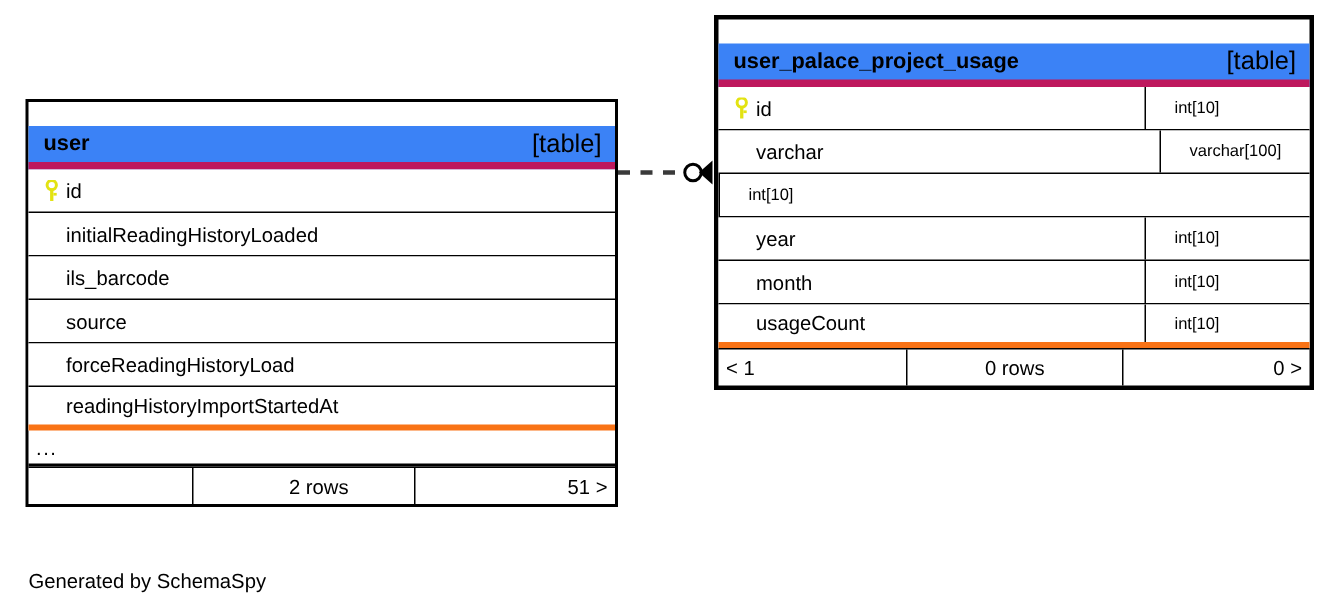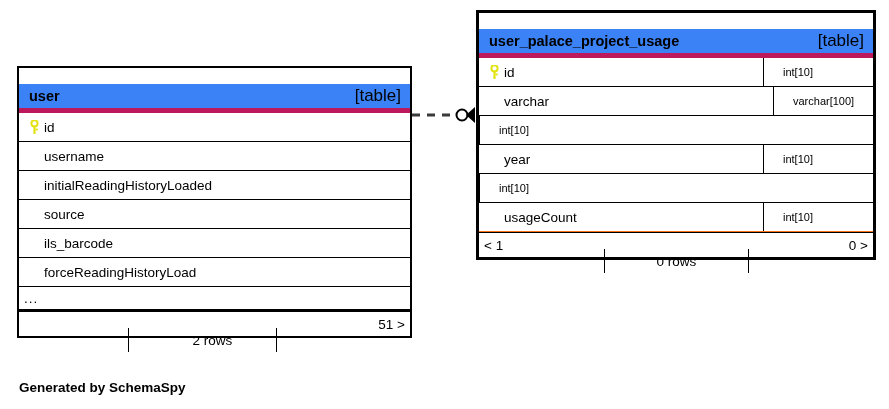--- a/index.html
+++ b/index.html
@@ -60,21 +60,21 @@
   }
   .tbl-row {
     display: flex;
     align-items: center;
     height: 29px;
     box-sizing: border-box;
     border-bottom: 1px solid #000000;
     background: #ffffff;
   }
   .tbl-row.last-field {
-    border-bottom: 1px solid #f97316;
+    border-bottom: 4px solid #f97316;
     gap: 16px;
   }
   .col-name {
     display: flex;
     align-items: center;
     flex: 1 1 auto;
     min-width: 0;
     height: 100%;
     padding-left: 5px;
     box-sizing: border-box;
@@ -133,21 +133,20 @@
     white-space: nowrap;
   }
   .foot-left {
     justify-content: flex-start;
     padding-left: 5px;
   }
   .foot-mid {
     justify-content: center;
     border-left: 1px solid #000000;
     border-right: 1px solid #000000;
-    margin-top: 16px;
   }
   .foot-right {
     justify-content: flex-end;
     padding-right: 5px;
     flex: 1 1 auto;
   }
 
   
   .connector {
     position: absolute;
@@ -182,55 +181,55 @@
             <svg width="9" height="15" viewBox="0 0 9 15" aria-hidden="true">
               <circle cx="4.5" cy="3.4" r="3.1" fill="none" stroke="#e3e312" stroke-width="2"></circle>
               <rect x="3.4" y="5.6" width="2.2" height="8.4" fill="#e3e312"></rect>
               <rect x="5.6" y="8.6" width="2.2" height="1.8" fill="#e3e312"></rect>
             </svg>
           </span>
           <span class="field-label">id</span>
         </div>
       </div>
 
-      <div class="tbl-row">
-        <div class="col-name">
-          <span class="key-slot spacer"></span>
-          <span class="field-label">username</span>
-        </div>
-      </div>
 
       <div class="tbl-row">
         <div class="col-name">
           <span class="key-slot spacer"></span>
           <span class="field-label">initialReadingHistoryLoaded</span>
         </div>
       </div>
 
       <div class="tbl-row">
         <div class="col-name">
           <span class="key-slot spacer"></span>
+          <span class="field-label">ils_barcode</span>
+        </div>
+      </div>
+
+      <div class="tbl-row">
+        <div class="col-name">
+          <span class="key-slot spacer"></span>
           <span class="field-label">source</span>
         </div>
       </div>
 
       <div class="tbl-row">
         <div class="col-name">
           <span class="key-slot spacer"></span>
-          <span class="field-label">ils_barcode</span>
-        </div>
-      </div>
-
-      <div class="tbl-row">
-        <div class="col-name">
-          <span class="key-slot spacer"></span>
           <span class="field-label">forceReadingHistoryLoad</span>
         </div>
       </div>
 
+      <div class="tbl-row last-field">
+        <div class="col-name">
+          <span class="key-slot spacer"></span>
+          <span class="field-label">readingHistoryImportStartedAt</span>
+        </div>
+      </div>
 
       <div class="ellipsis-row">...</div>
     </div>
 
     <div class="tbl-footer">
       <div class="foot-cell foot-left" style="width:109px;"></div>
       <div class="foot-cell foot-mid" style="width:149px;padding-left:20px;">2 rows</div>
       <div class="foot-cell foot-right">51 &gt;</div>
     </div>
   </div>
@@ -271,20 +270,24 @@
 
       <div class="tbl-row">
         <div class="col-name">
           <span class="key-slot spacer"></span>
           <span class="field-label">year</span>
         </div>
         <div class="col-type" style="width:110px;">int[10]</div>
       </div>
 
       <div class="tbl-row">
+        <div class="col-name">
+          <span class="key-slot spacer"></span>
+          <span class="field-label">month</span>
+        </div>
         <div class="col-type" style="width:110px;">int[10]</div>
       </div>
 
       <div class="tbl-row last-field">
         <div class="col-name">
           <span class="key-slot spacer"></span>
           <span class="field-label">usageCount</span>
         </div>
         <div class="col-type" style="width:110px;">int[10]</div>
       </div>
@@ -296,15 +299,15 @@
       <div class="foot-cell foot-right">0 &gt;</div>
     </div>
   </div>
 
   <svg class="connector" width="889" height="409">
     <line x1="412" y1="115" x2="456" y2="115" stroke="#3a3a3a" stroke-width="3" stroke-dasharray="8,7"></line>
     <circle cx="462" cy="115" r="5.5" fill="#ffffff" stroke="#000000" stroke-width="2"></circle>
     <polygon points="475,107 475,123 466,115" fill="#000000"></polygon>
   </svg>
 
-  <div class="caption" style="left:19px; top:380px;font-weight:bold;">Generated by SchemaSpy</div>
+  <div class="caption" style="left:19px; top:380px;">Generated by SchemaSpy</div>
 
 </div>
 
 </body></html>

